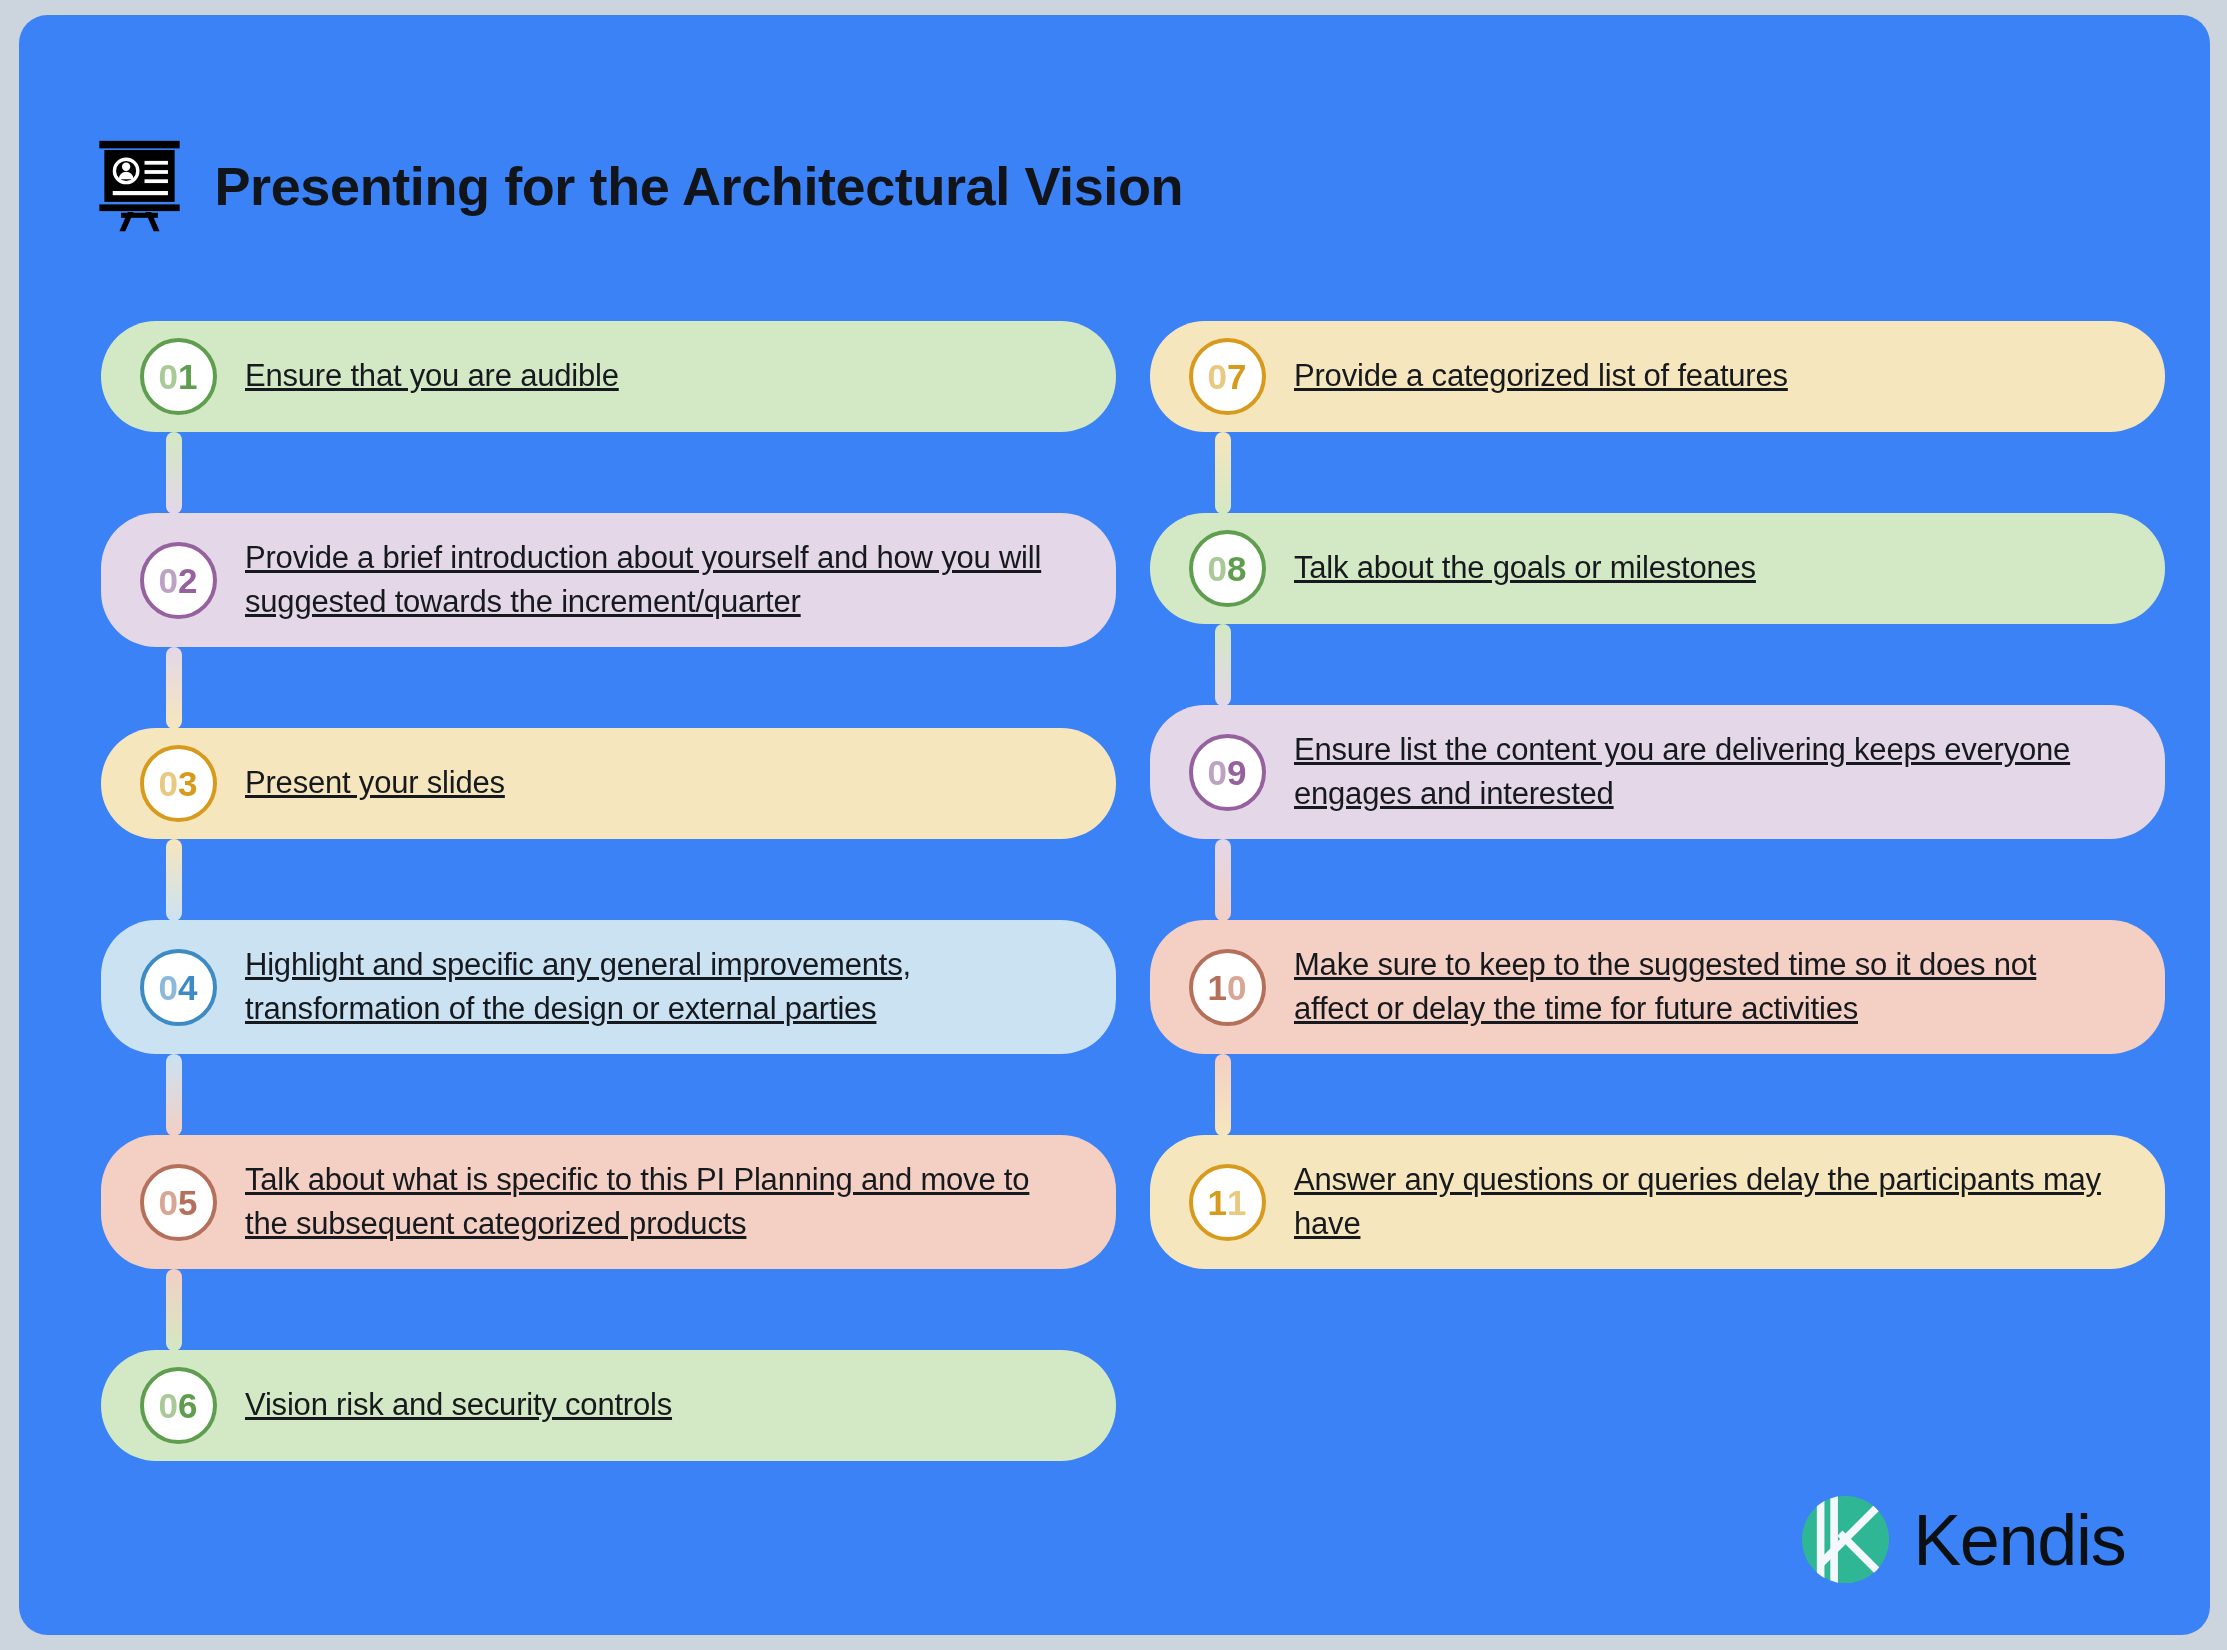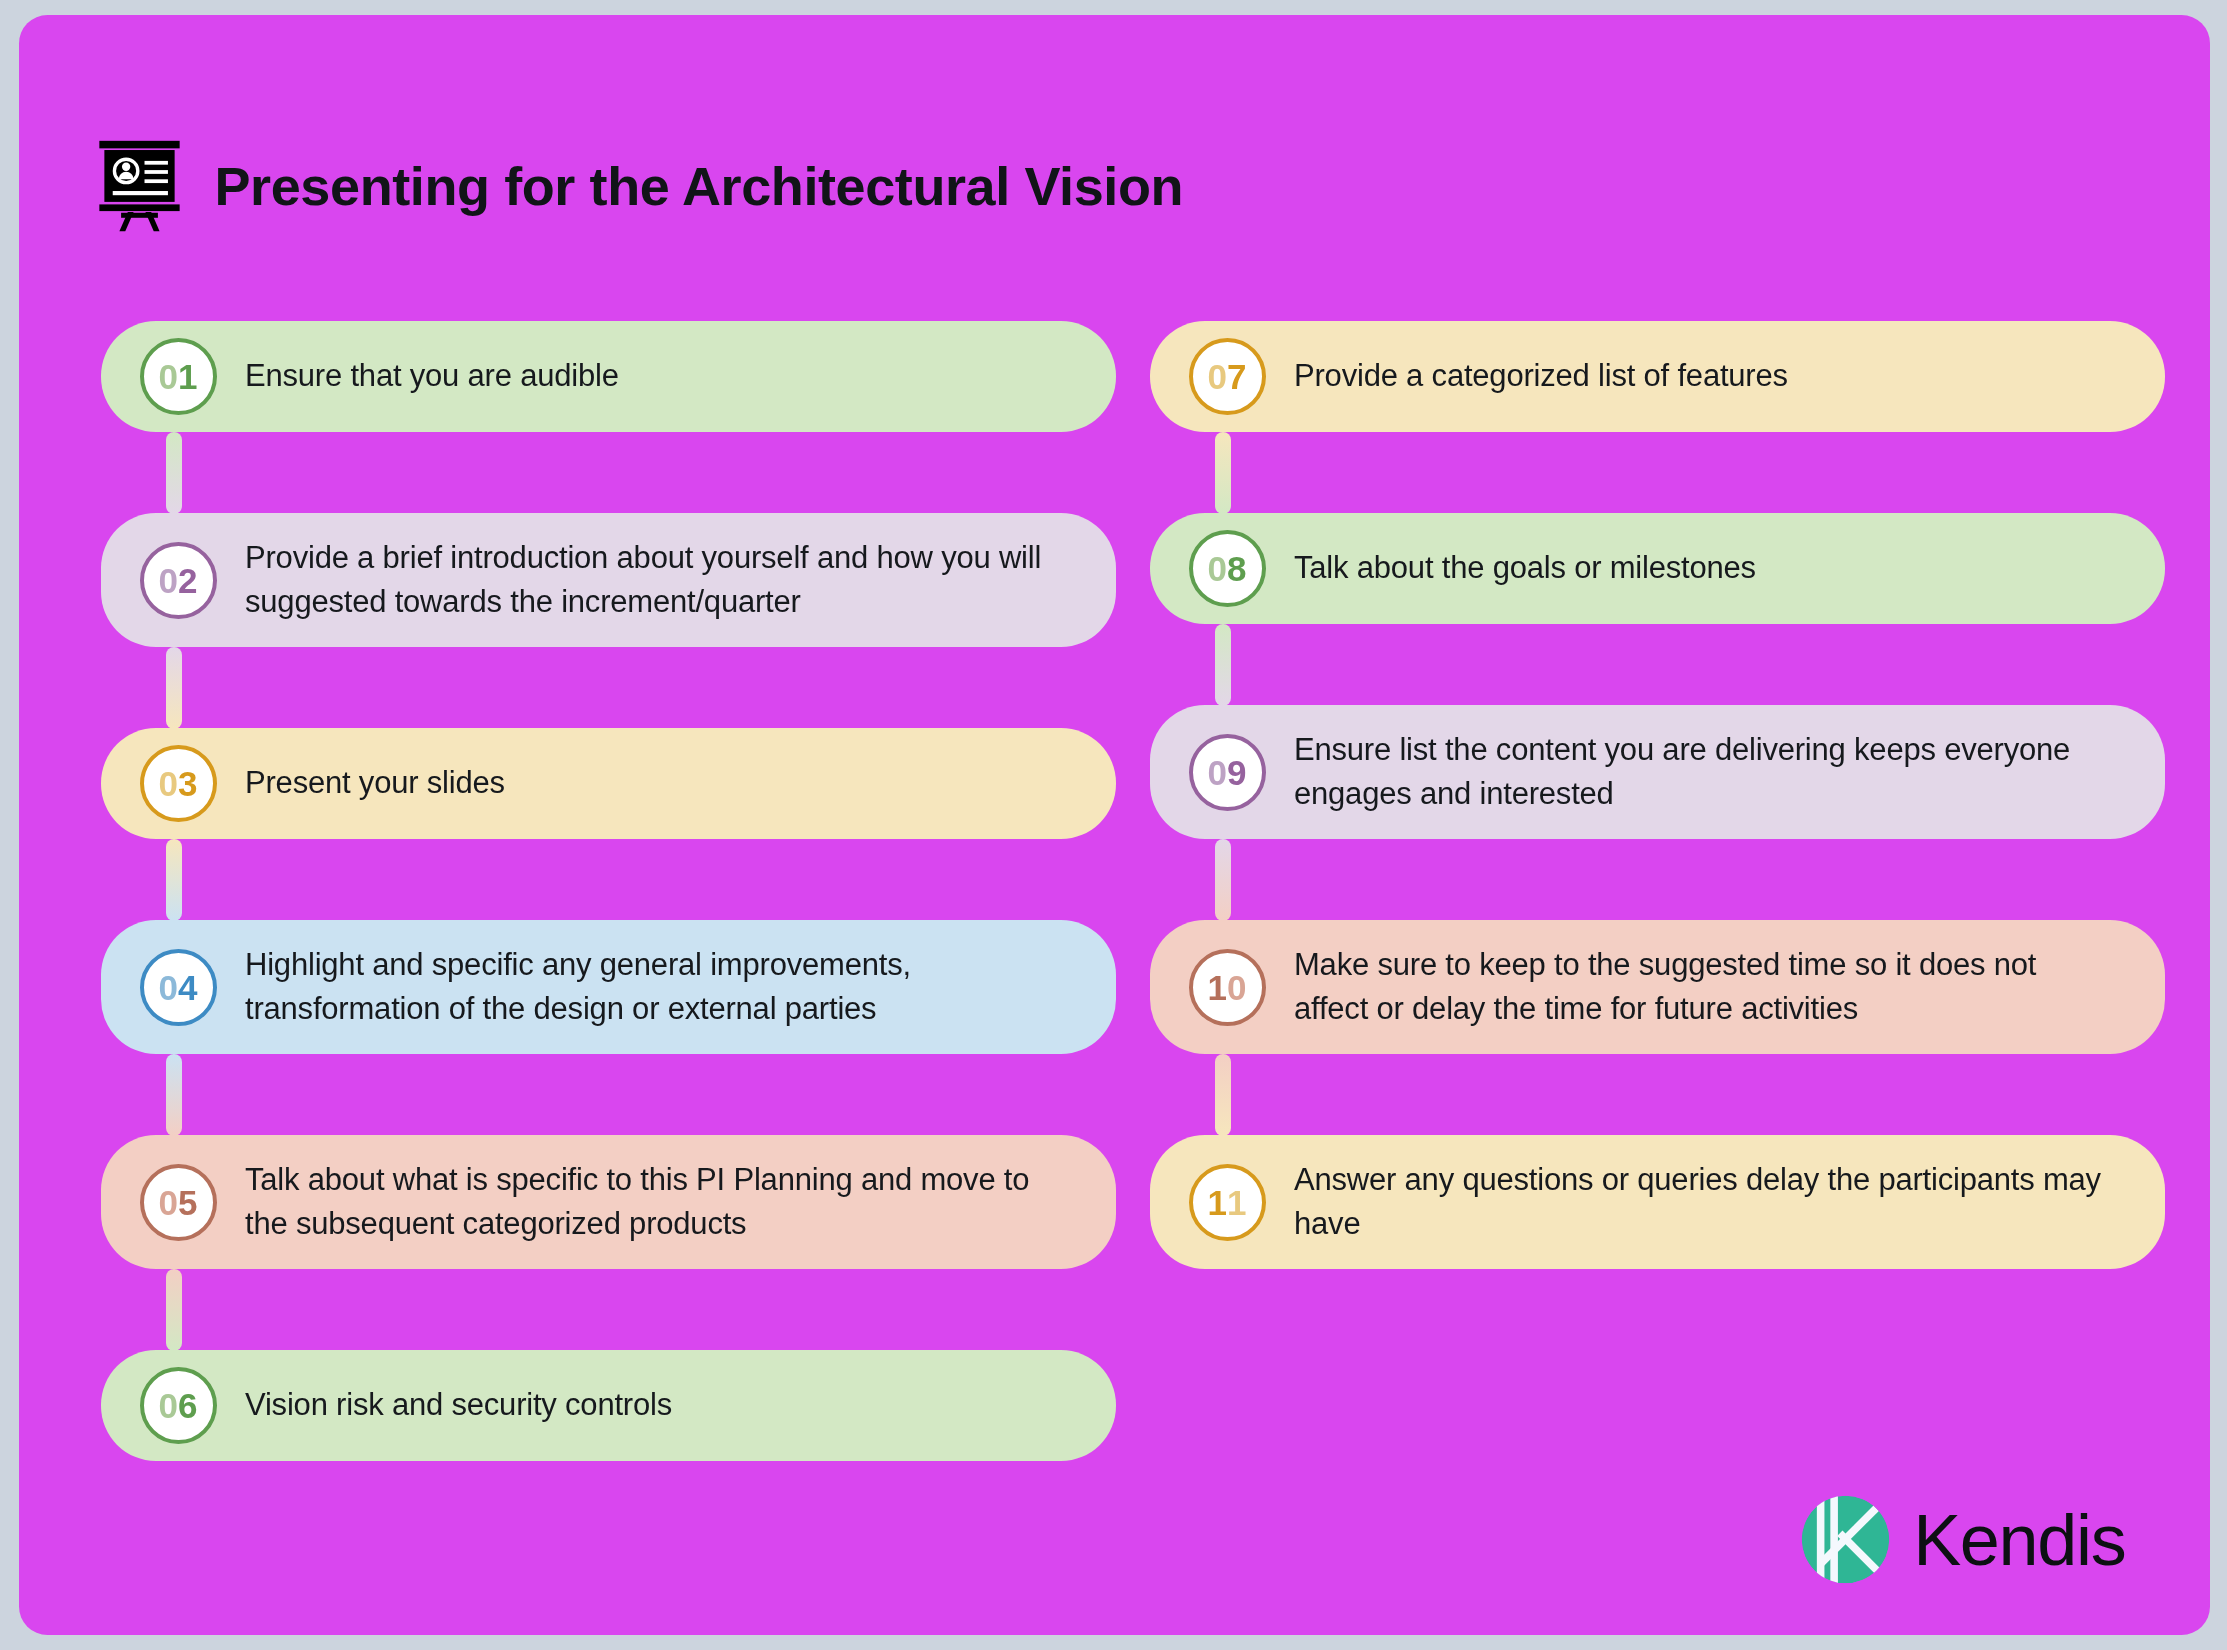--- a/index.html
+++ b/index.html
@@ -11,21 +11,21 @@
     font-family: "Liberation Sans", sans-serif;
     overflow: hidden;
   }
 
   #page {
     position: absolute;
     left: 18.5px;
     top: 15px;
     width: 2191px;
     height: 1620px;
-    background: #d946ef;
+    background: #3b82f6;
     border-radius: 28.5px;
     overflow: hidden;
   }
 
   
   #header {
     position: absolute;
     left: 77px;
     top: 124px;
     display: flex;
@@ -98,20 +98,21 @@
   }
   .badge-num .d-dark  { }
   .badge-num .d-light { }
 
   .card-text {
     font-size: 31px;
     line-height: 1.42;
     color: #16191d;
     font-weight: 400;
     letter-spacing: -0.2px;
+    text-decoration: underline;
   }
 
   
   #footer-logo {
     position: absolute;
     right: 84px;
     bottom: 50px;
     display: flex;
     align-items: center;
     gap: 22px;

